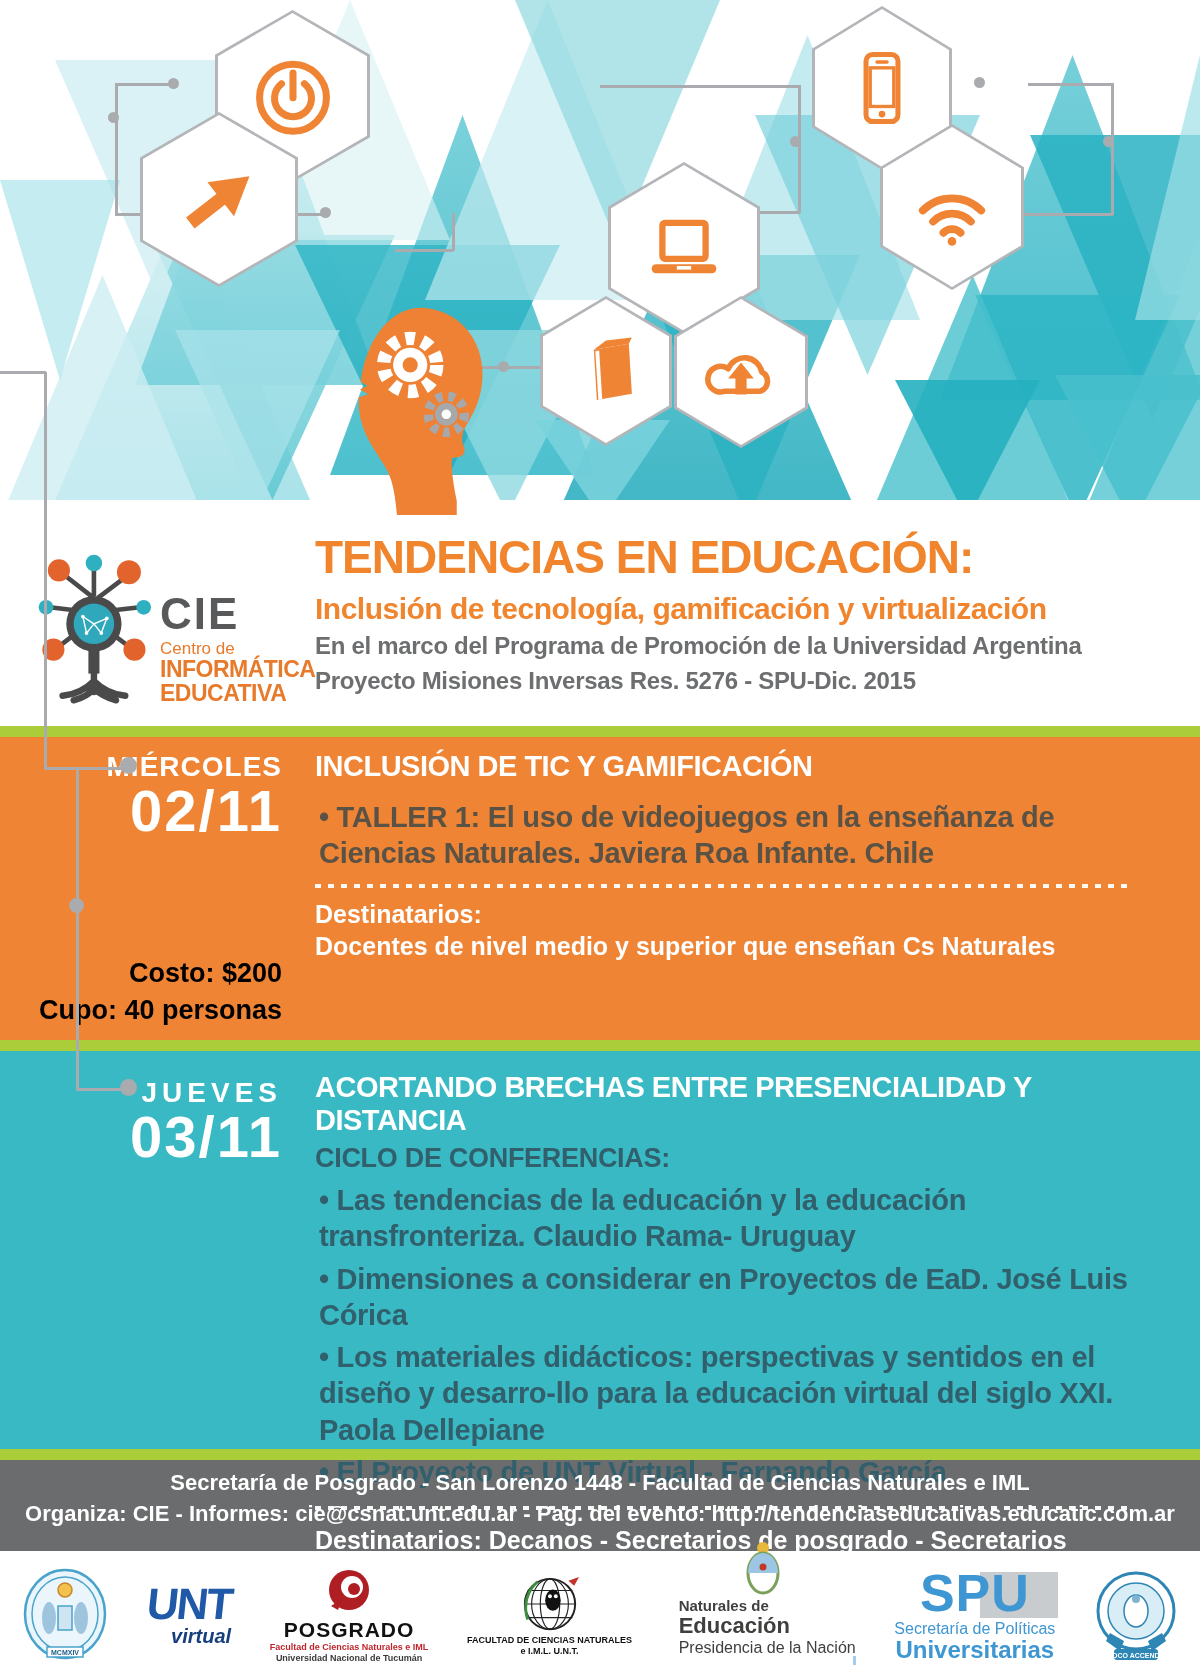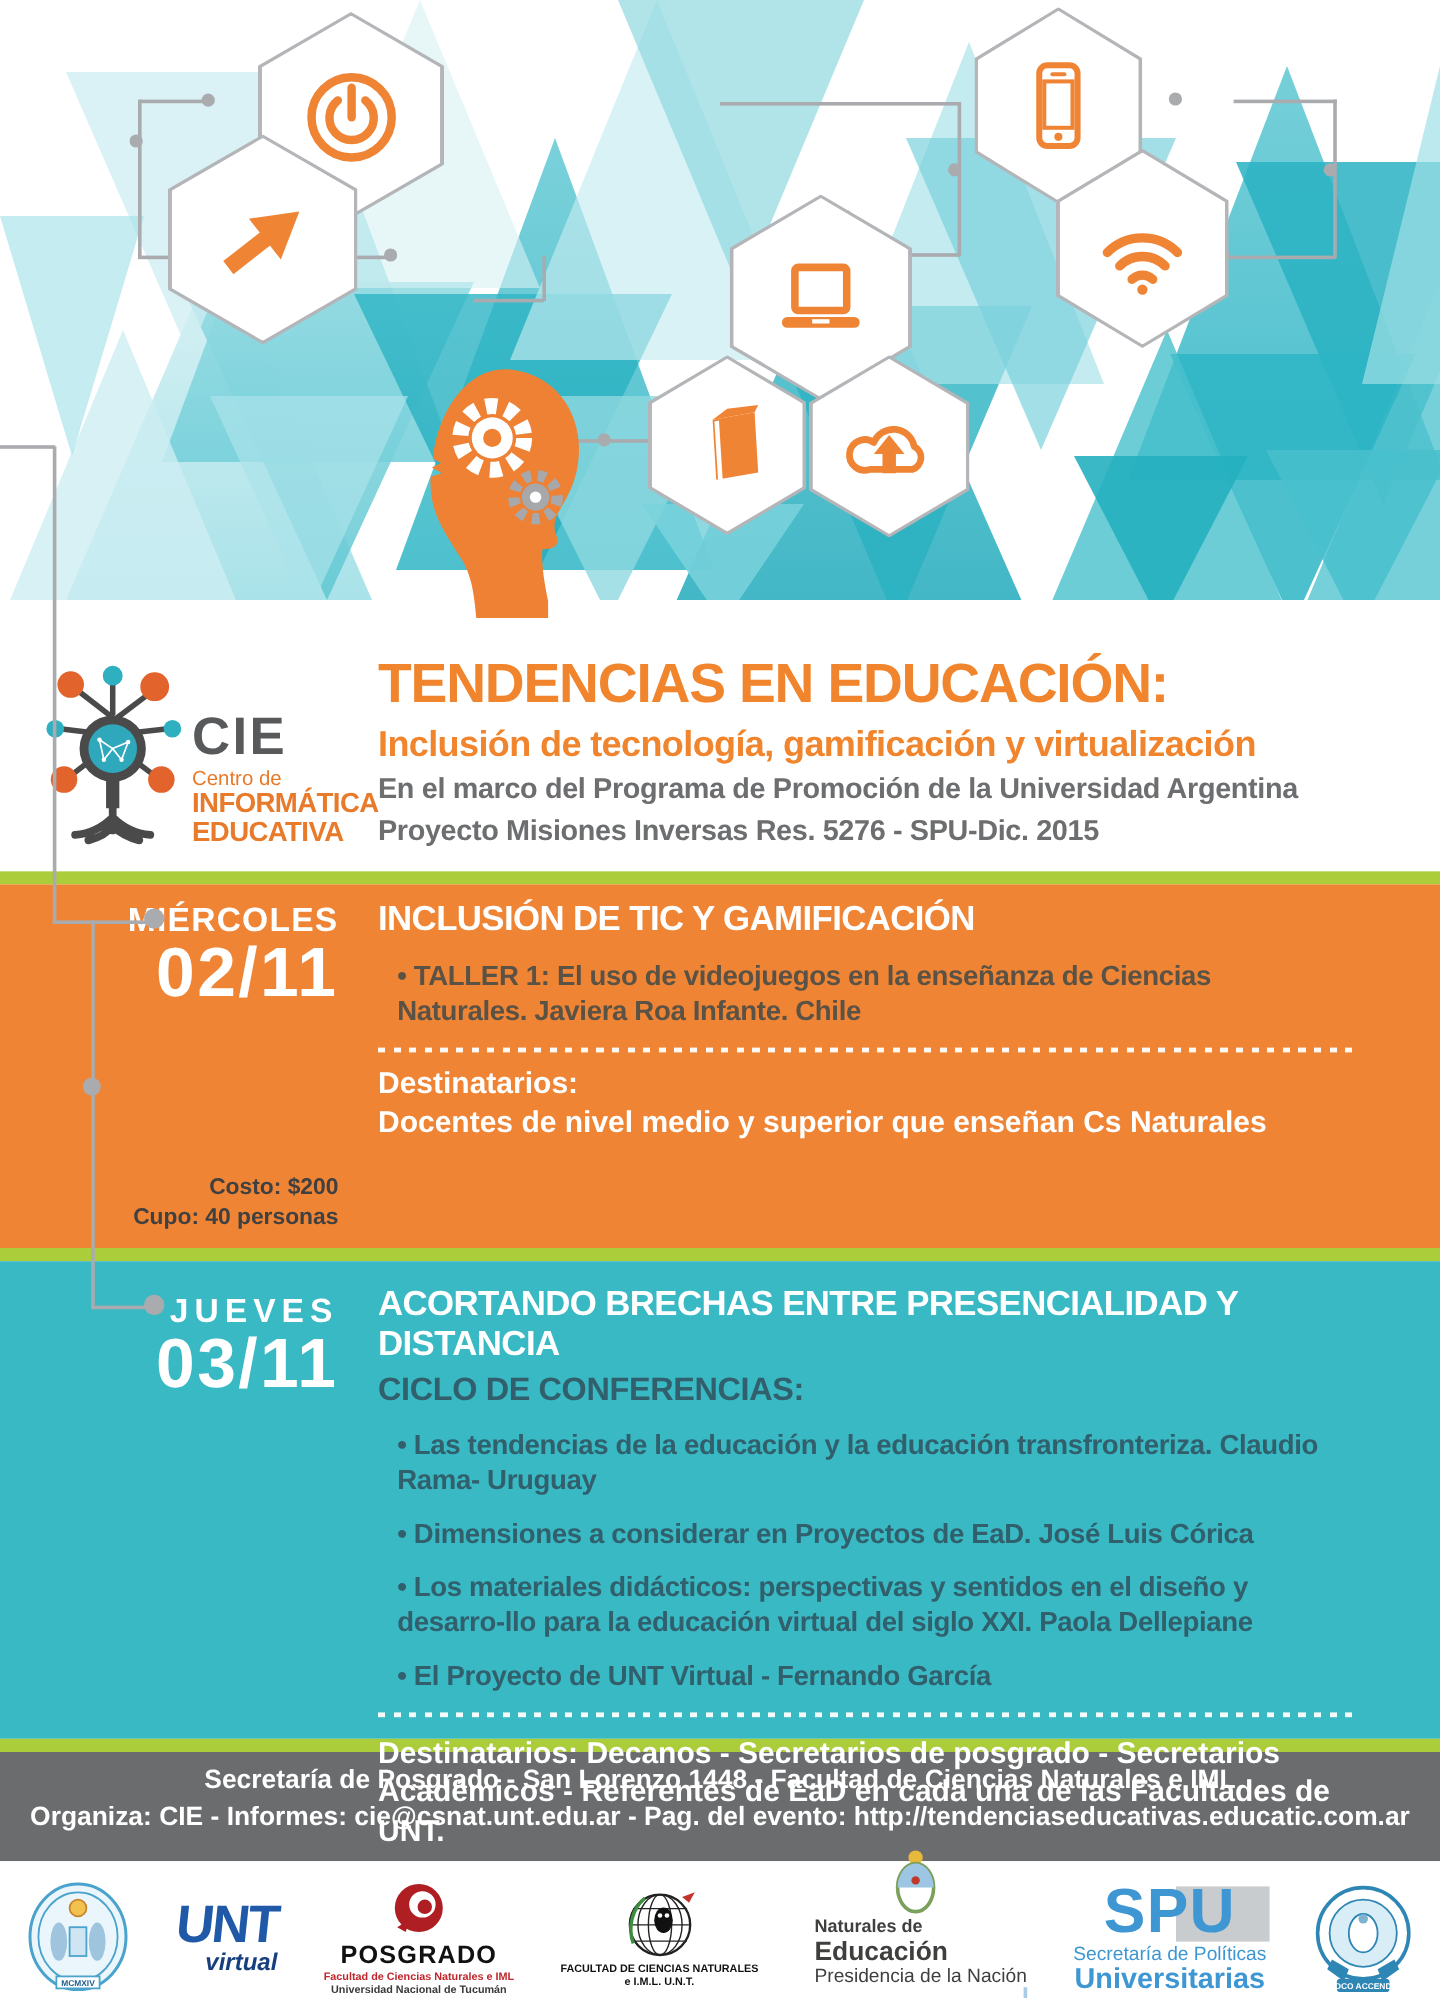--- a/index.html
+++ b/index.html
@@ -17,40 +17,40 @@
           clip-path:polygon(50% 0,100% 26%,100% 74%,50% 100%,0 74%,0 26%);}
   .hex svg{position:relative;z-index:2;}
   .head-svg{position:absolute;left:338px;top:298px;width:152px;height:225px;z-index:5;}
   
   .band-header{position:relative;width:1200px;height:226px;background:#fff;}
   .cie-tree{position:absolute;left:32px;top:52px;width:122px;height:152px;}
   .cie-text{position:absolute;left:160px;top:92px;line-height:1;}
   .cie-acronym{font-size:44px;font-weight:bold;color:#58595b;letter-spacing:2px;}
   .cie-l1{font-size:17px;color:#e87a2b;margin-top:4px;}
   .cie-l2,.cie-l3{font-size:23px;font-weight:bold;color:#e87a2b;letter-spacing:-0.5px;margin-top:1px;}
-  .title-block{position:absolute;left:315px;top:42px;width:840px;}
+  .title-block{position:absolute;left:315px;top:30px;width:840px;}
   .title-block h1{margin:0;font-size:46px;font-weight:bold;color:#f0852e;letter-spacing:-1px;}
   .title-block h2{margin:8px 0 0;font-size:30px;font-weight:bold;color:#f0852e;letter-spacing:-0.5px;}
   .prog{margin:6px 0 0;font-size:24px;font-weight:bold;color:#6d6e70;letter-spacing:-0.3px;line-height:1.2;}
   
   .sep{width:1200px;height:11px;background:#aacd39;}
   
   .session{display:flex;width:1200px;box-sizing:border-box;}
   .session.orange{background:#ef8435;height:303px;}
   .session.teal{background:#38b9c4;height:398px;}
   .col-left{width:300px;flex:none;display:flex;flex-direction:column;align-items:flex-end;
             text-align:right;padding-right:18px;box-sizing:border-box;}
   .col-right{flex:1;padding:0 66px 0 15px;box-sizing:border-box;}
   .day{font-size:28px;font-weight:bold;color:#fff;letter-spacing:1px;}
   .date{font-size:58px;font-weight:bold;color:#fff;letter-spacing:2px;line-height:0.95;}
   .spacer{flex:1;}
-  .meta{font-size:19px;font-weight:bold;color:#404040;line-height:1.35;}
+  .meta{font-size:27px;font-weight:bold;color:#000000;line-height:1.35;}
   .session h3{margin:0;font-size:29px;font-weight:bold;color:#fff;letter-spacing:-0.5px;}
   .session .orange-pad{margin-top:13px;}
-  .bullet{margin:16px;font-size:23px;font-weight:bold;line-height:1.25;letter-spacing:-0.3px;}
+  .bullet{margin:4px;font-size:29px;font-weight:bold;line-height:1.25;letter-spacing:-0.3px;}
   .bullet.dark{color:#5a5245;}
   .bullet.slate{color:#315f6c;margin-bottom:6px;}
   .dashes{height:4px;background:repeating-linear-gradient(90deg,rgba(255,255,255,.95) 0 6px,transparent 6px 13px);}
   .wlabel,.wtext{margin:0;font-size:25px;font-weight:bold;color:#fff;line-height:1.3;}
   .subhead{margin:6px 0 8px;font-size:27px;font-weight:bold;color:#315f6c;letter-spacing:-0.3px;}
   .wed-left{padding-top:14px;padding-bottom:12px;}
   .thu-left{padding-top:26px;}
   
   .contact{width:1200px;height:91px;background:#6b6c6e;text-align:center;box-sizing:border-box;padding-top:7px;}
   .contact p{margin:0;font-size:22px;font-weight:bold;color:#fff;line-height:31px;}

